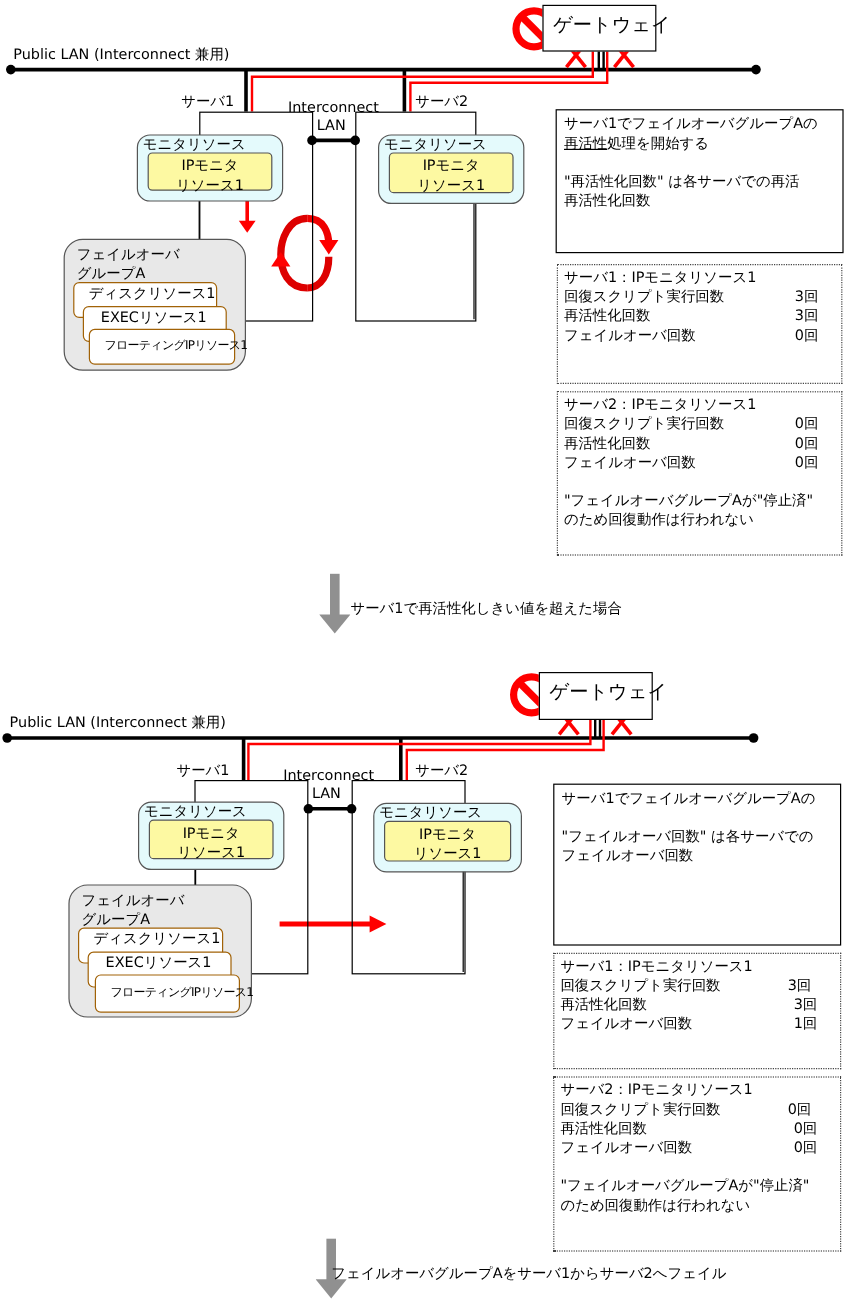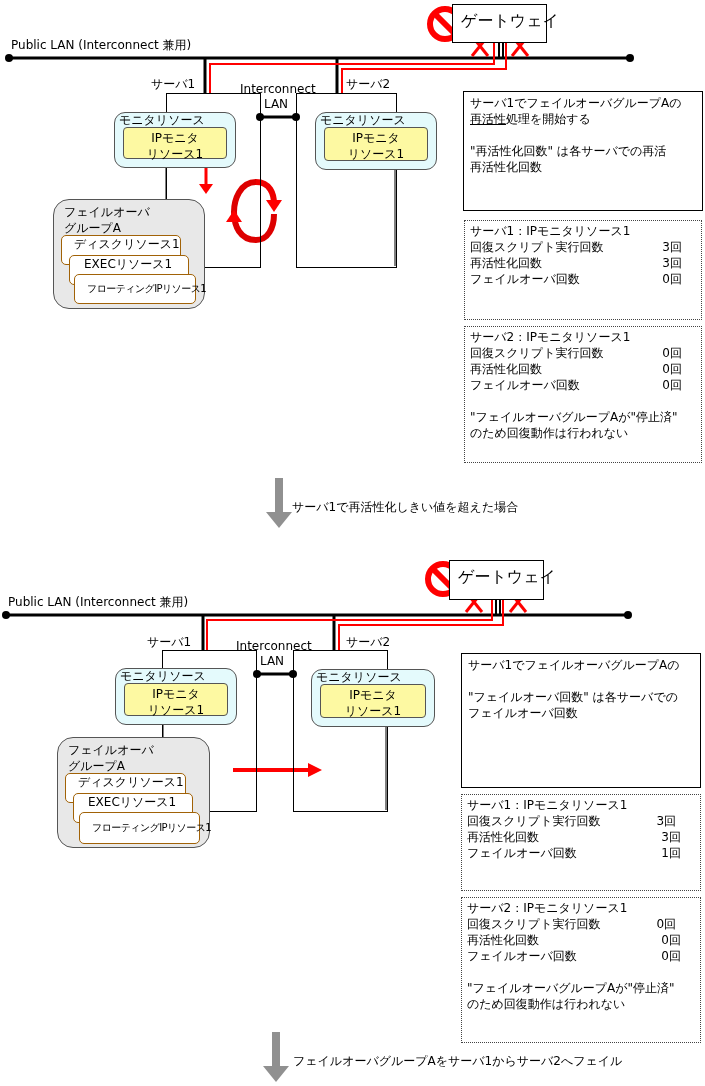--- a/index.html
+++ b/index.html
@@ -299,15 +299,15 @@
     <div>のため回復動作は行われない</div>
   </div>
 </div>
 
 <div class="step-arrow" style="left:263px;top:1032px;">
   <svg width="26" height="52">
       <rect x="9" y="0" width="8" height="36" fill="#909090"></rect>
       <polygon points="0,34 26,34 13,50" fill="#909090"></polygon>
     </svg>
 </div>
-<div class="step-text" style="left:293px;top:1054px;">
+<div class="step-text" style="left:276px;top:1054px;">
   <div>フェイルオーバグループAをサーバ1からサーバ2へフェイル</div>
 </div>
 
 </body></html>

